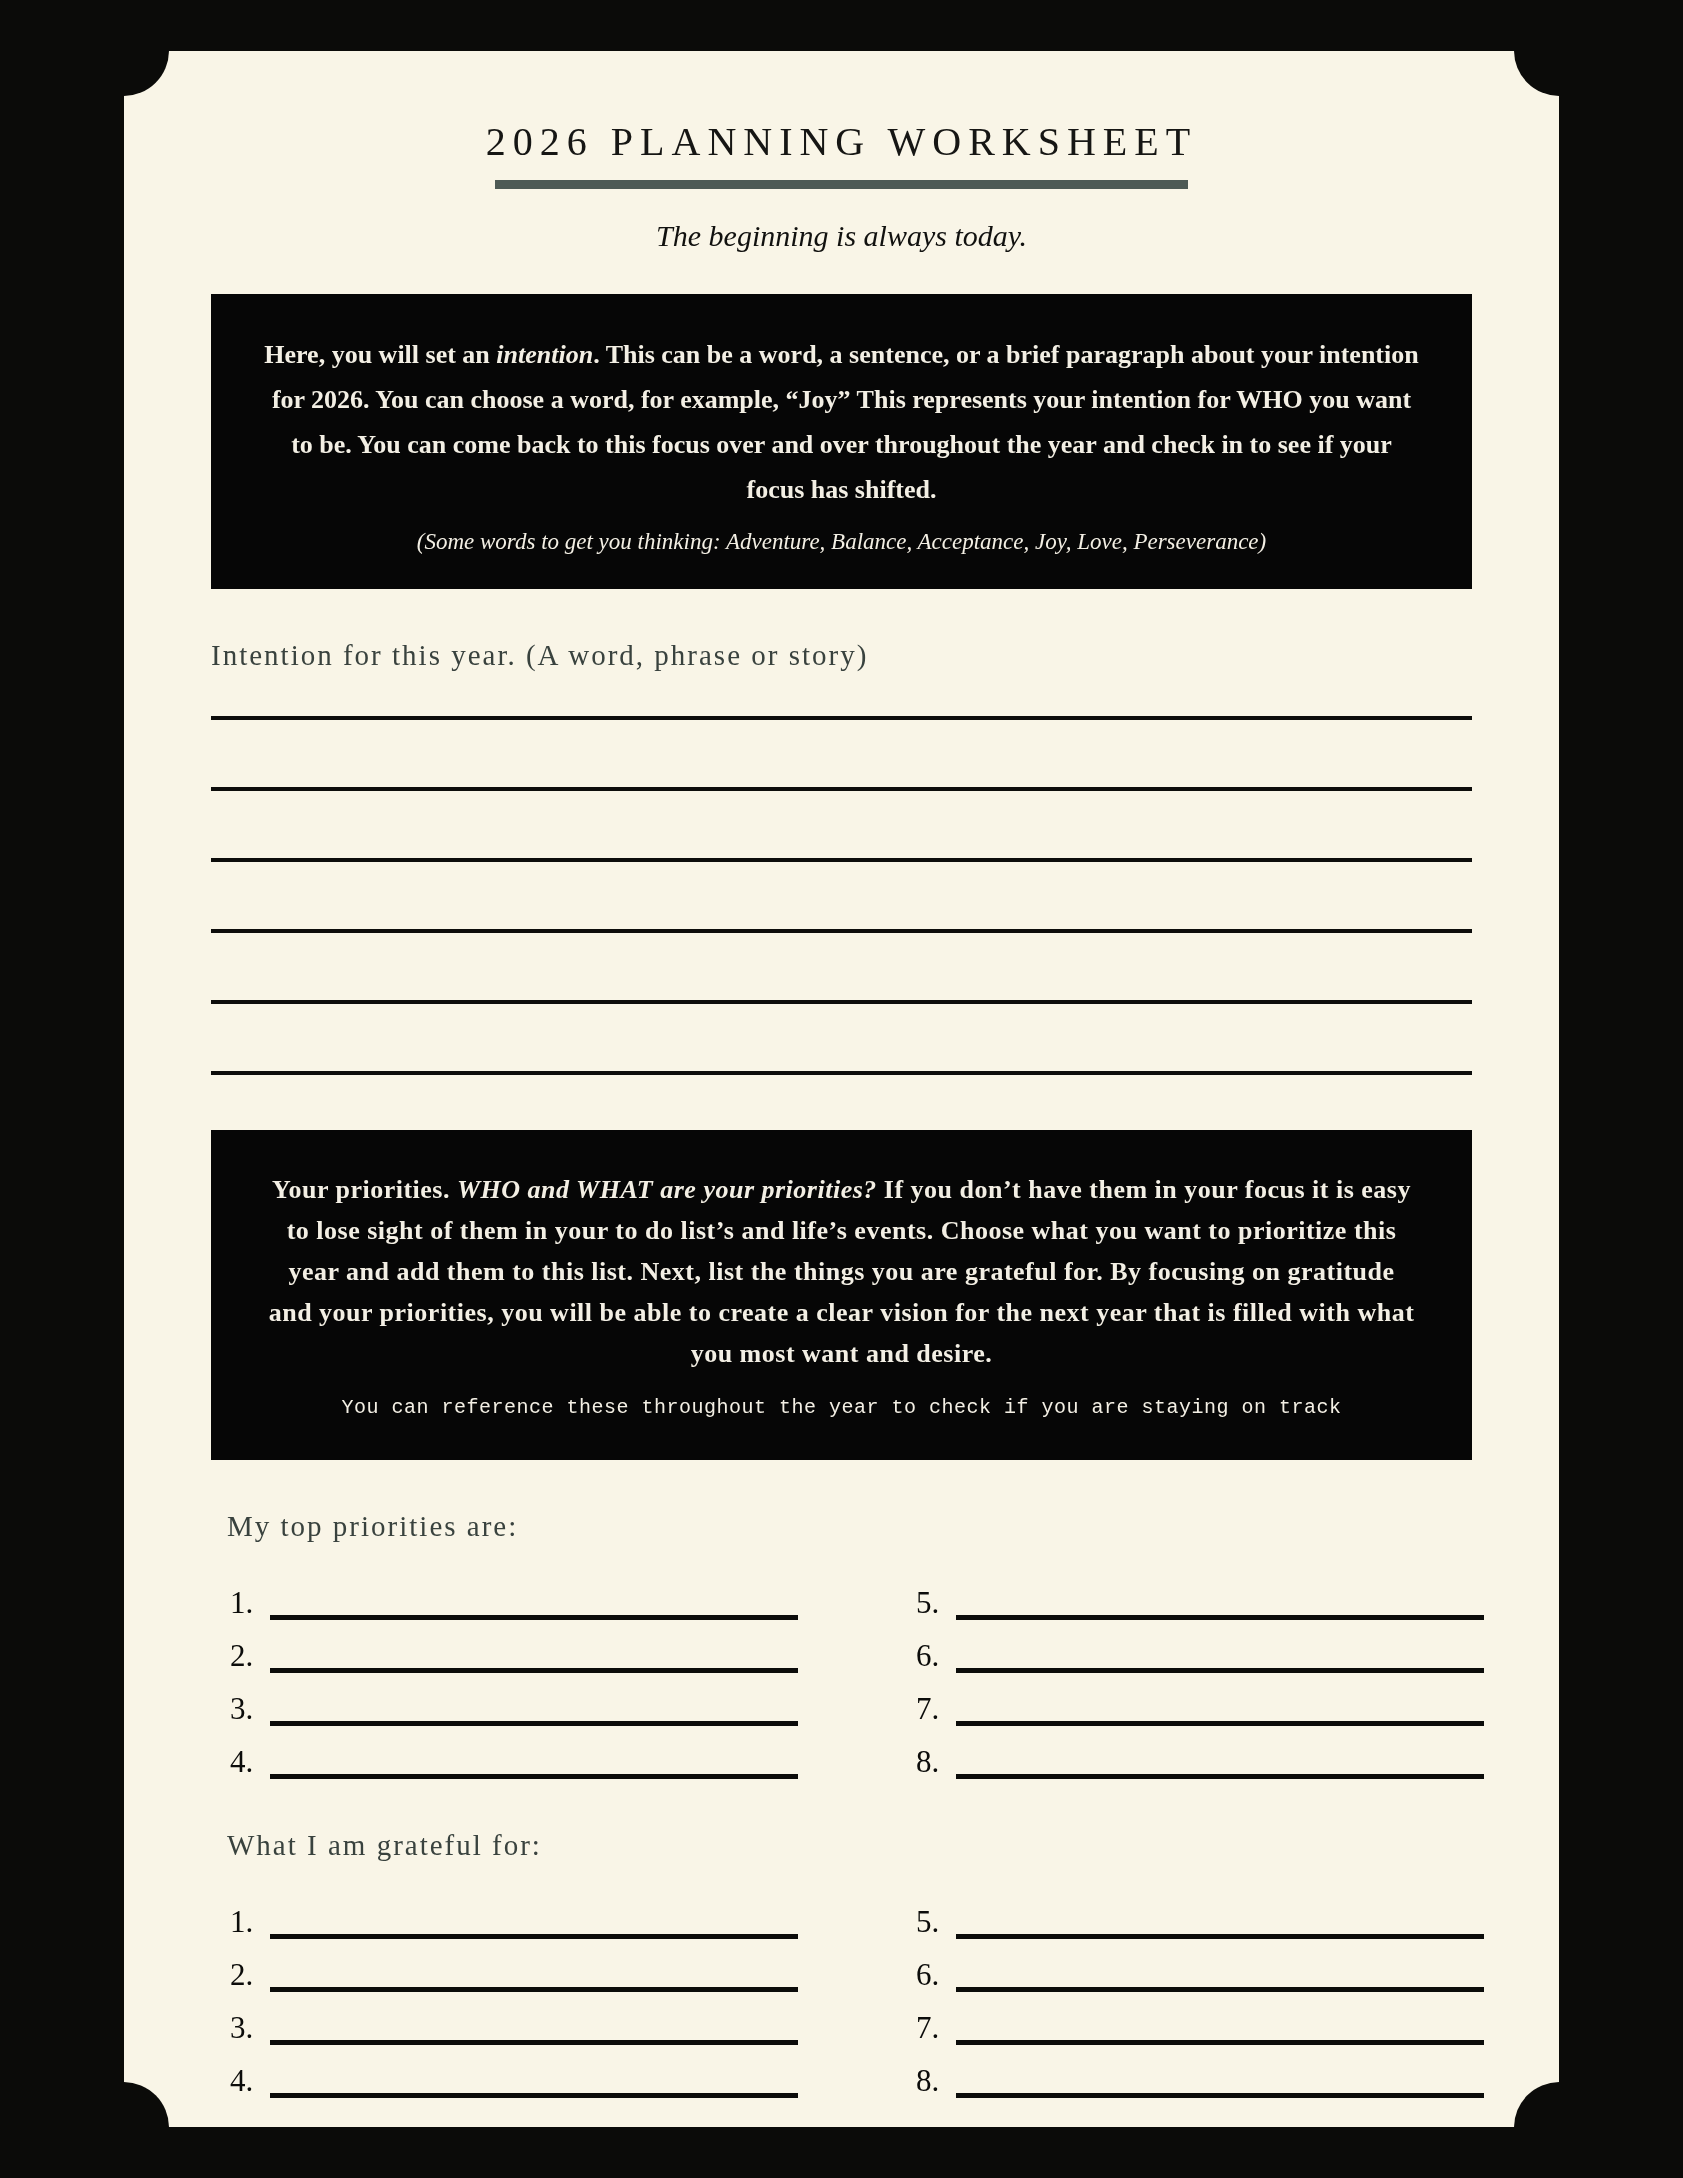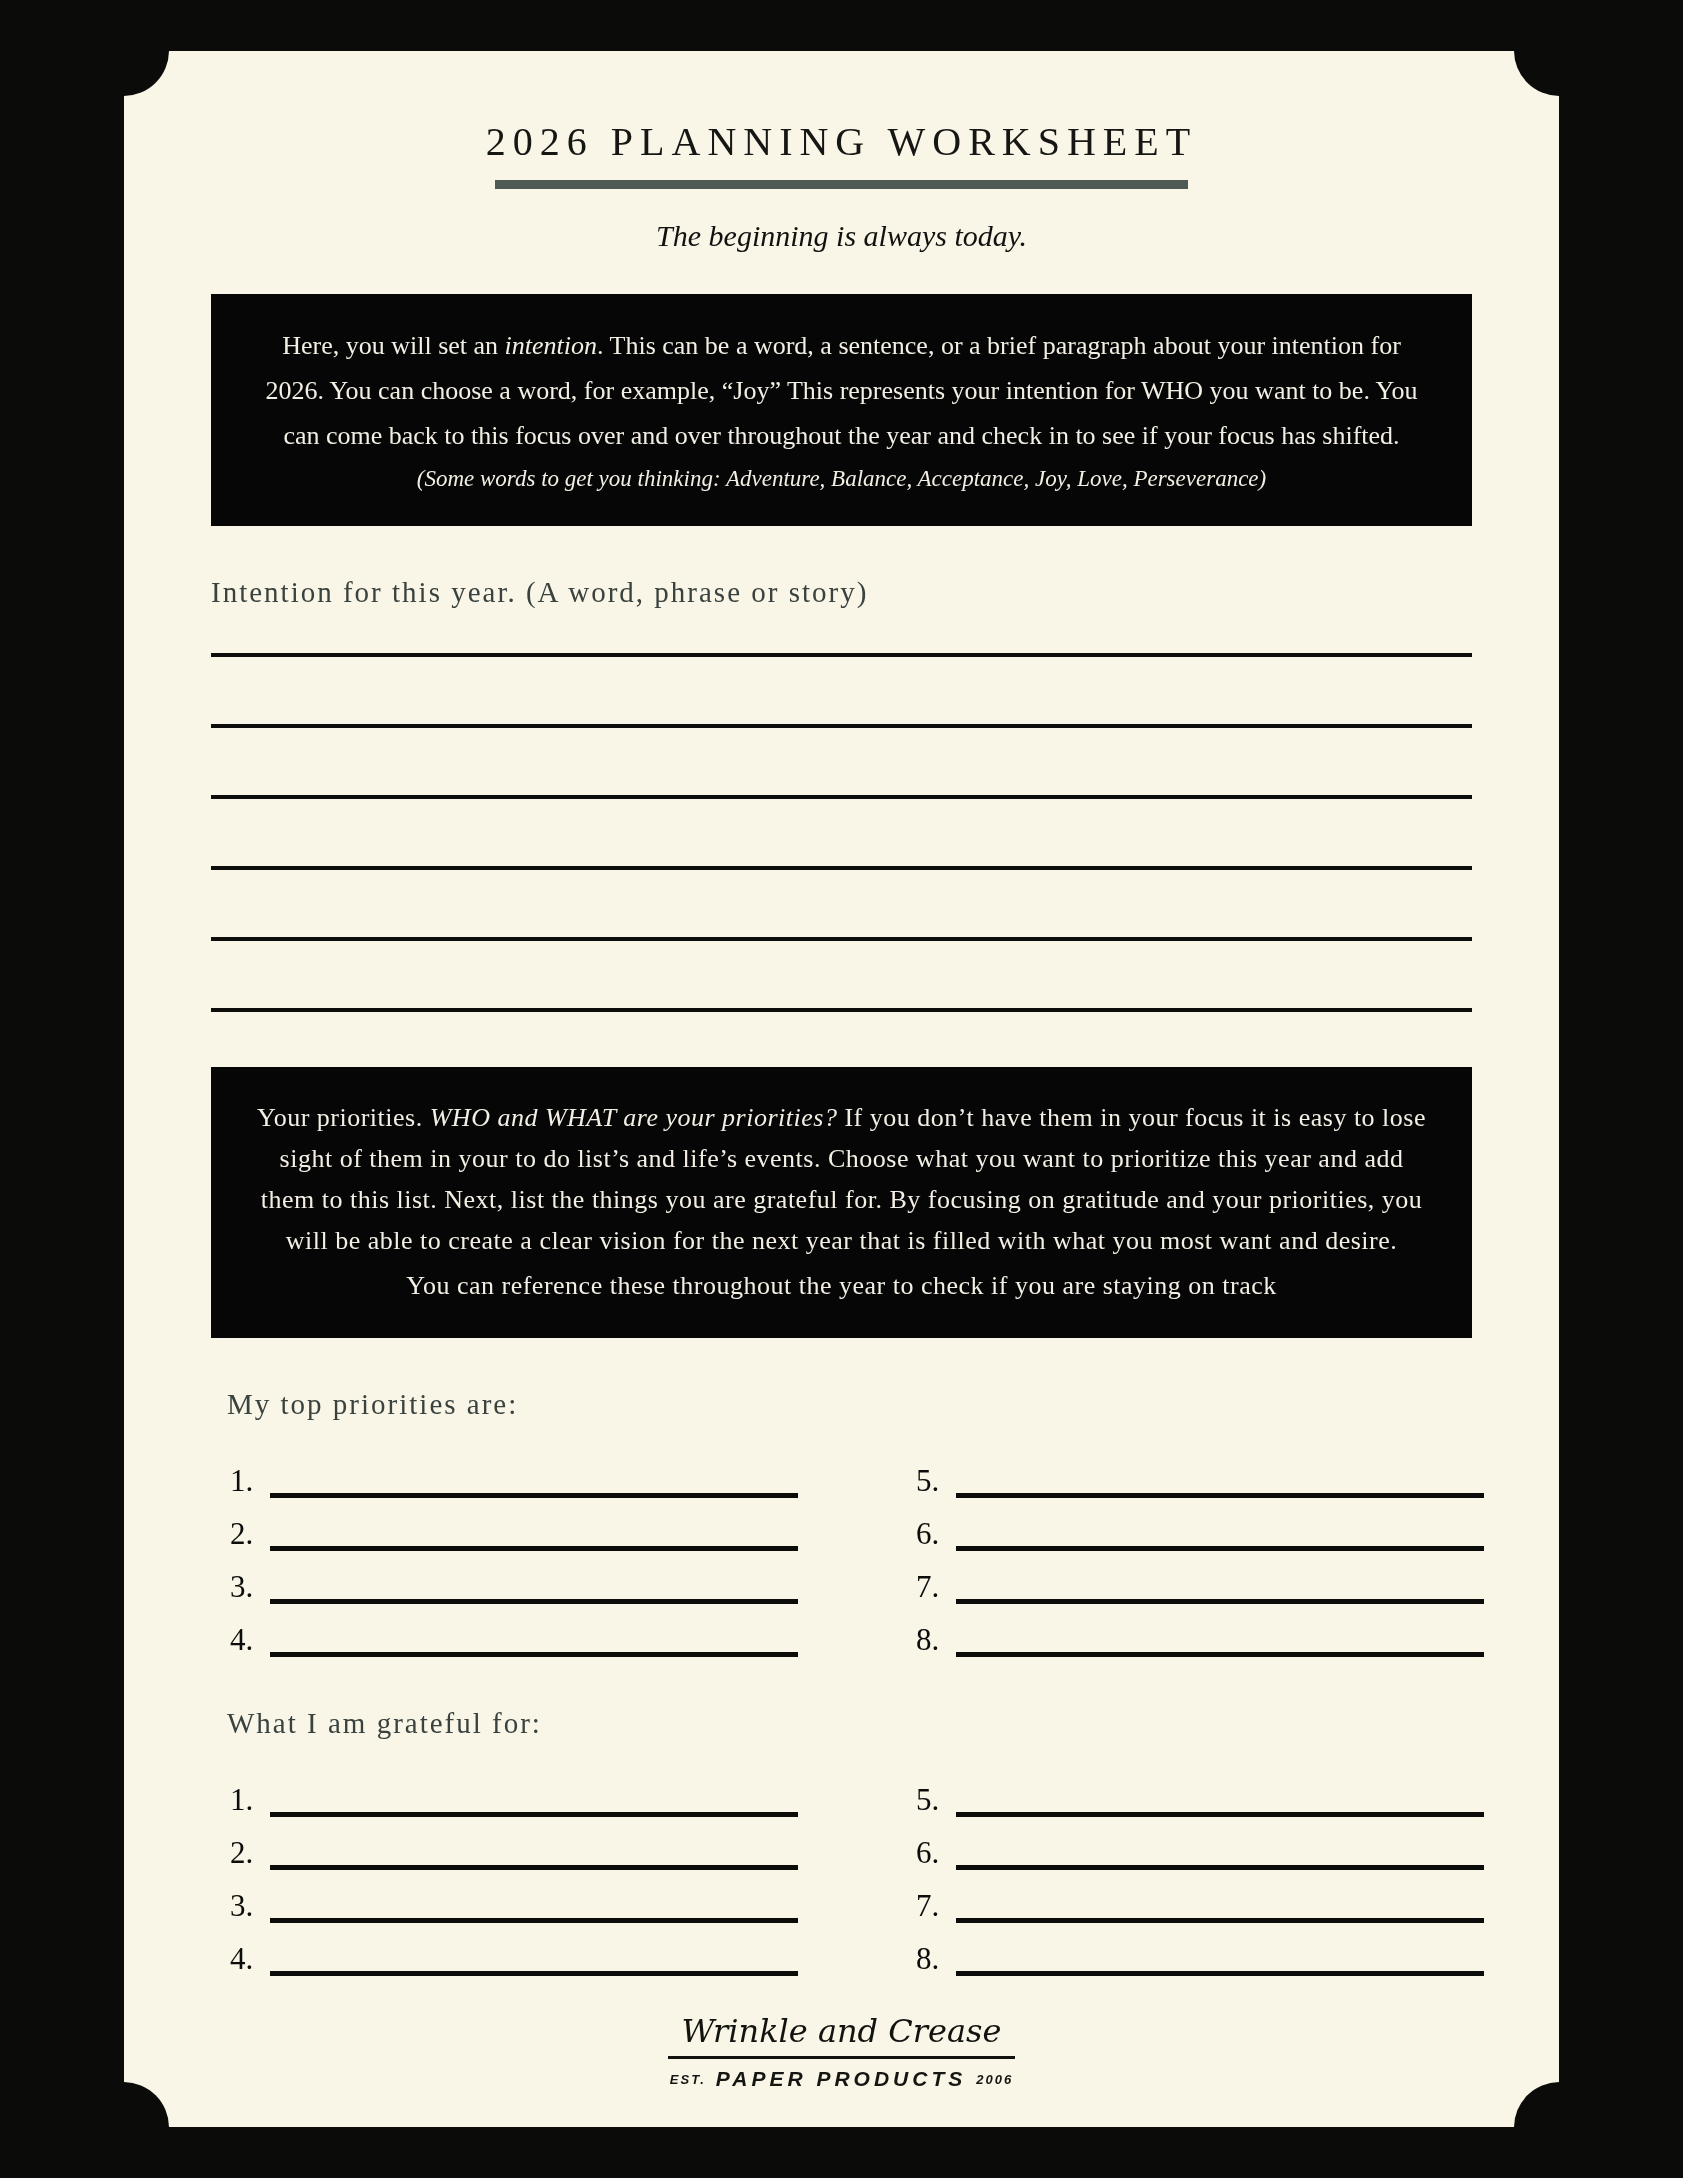--- a/index.html
+++ b/index.html
@@ -48,40 +48,42 @@
 
   .black-box{
     margin:41px 87px 0 87px;
     background:#060606;
     color:#f3efe4;
     text-align:center;
   }
   .black-box.intro{padding:25px 38px 30px 38px;}
   .black-box.prio{margin-top:55px;padding:26px 40px 32px 40px;}
   .box-text{
-    margin:4px;
+    margin:13px;
     font-size:26px;
     line-height:45px;
+    font-weight:bold;
   }
   .black-box.prio .box-text{
     font-size:26px;
     line-height:41px;
     letter-spacing:0.5px;
   }
   .box-hint{
     margin:2px 0 0 0;
     font-style:italic;
     font-size:23px;
     line-height:34px;
   }
   .box-last-line{
     margin:0;
-    font-size:26px;
+    font-size:20px;
     line-height:41px;
     letter-spacing:0.5px;
+    font-family:Liberation Mono, monospace;
   }
 
   .section-label{
     margin:50px 0 0 87px;
     font-size:29px;
     letter-spacing:2px;
     color:#39423e;
   }
   .section-label.list-label{margin-left:103px;}
 

